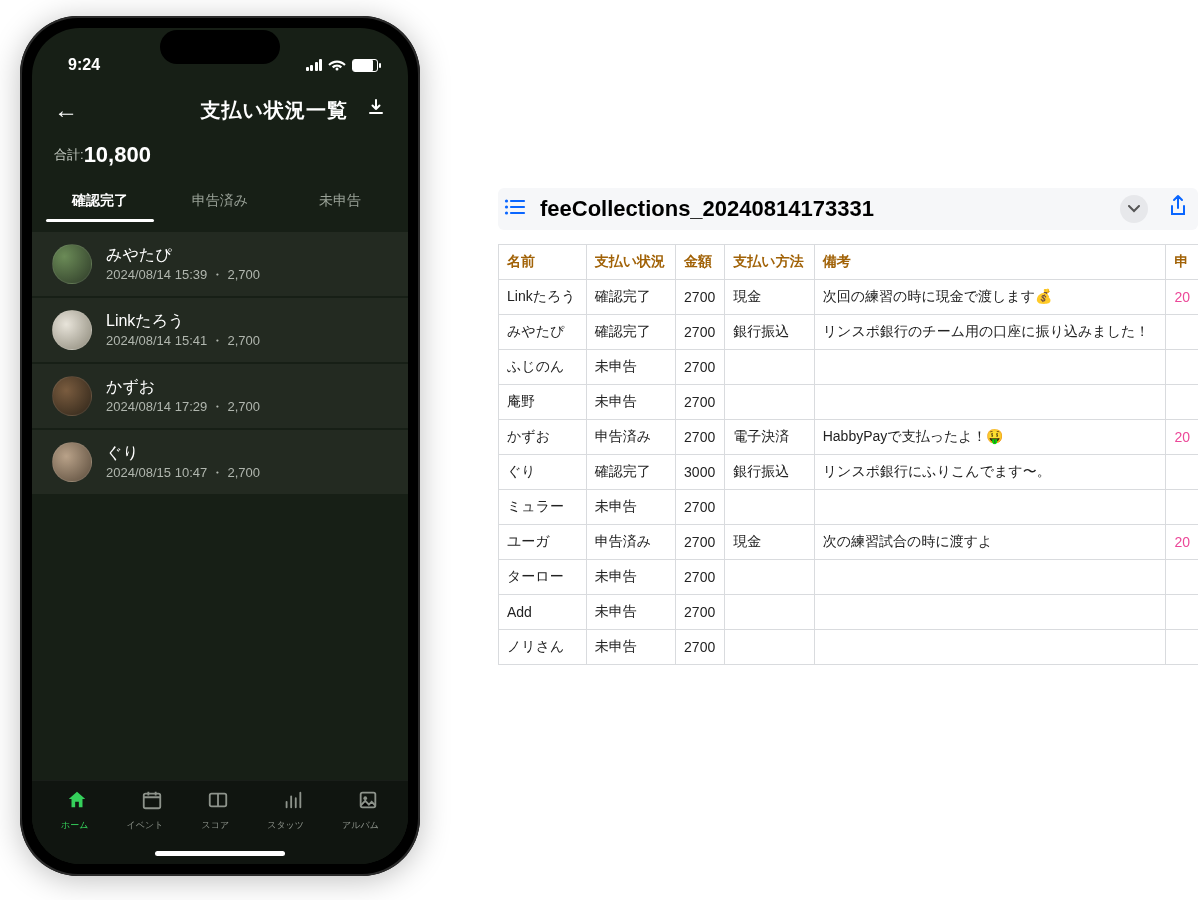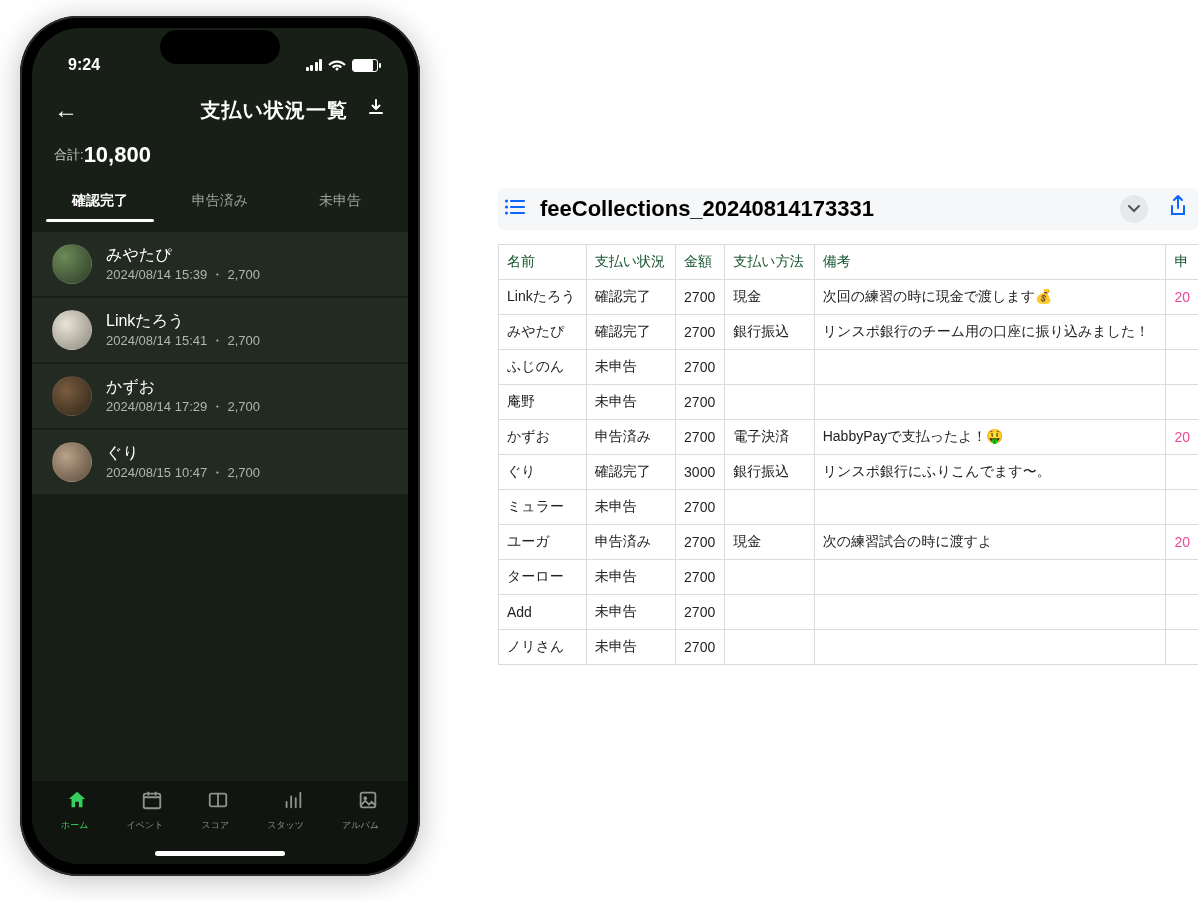--- a/index.html
+++ b/index.html
@@ -170,22 +170,22 @@
   }
   table.grid th, table.grid td {
     border:1px solid #d9dbde;
     padding:8px 8px;
     text-align:left;
     white-space:nowrap;
     background:#fff;
     vertical-align:middle;
   }
   table.grid th {
-    font-weight:400;
-    color:#14532d;
+    font-weight:700;
+    color:#a16207;
   }
   .cut-col {
     width:22px;
     color:#ec4899;
     overflow:hidden;
     border-right:none !important;
   }
 </style>
 </head>
 <body>

